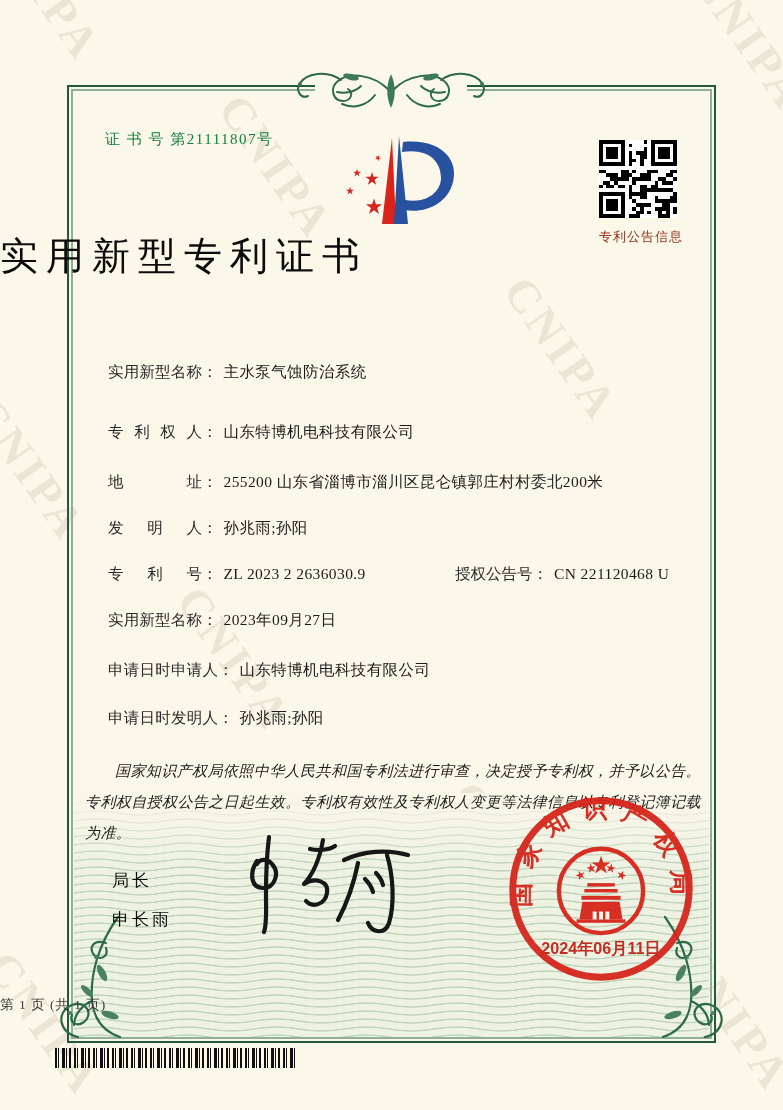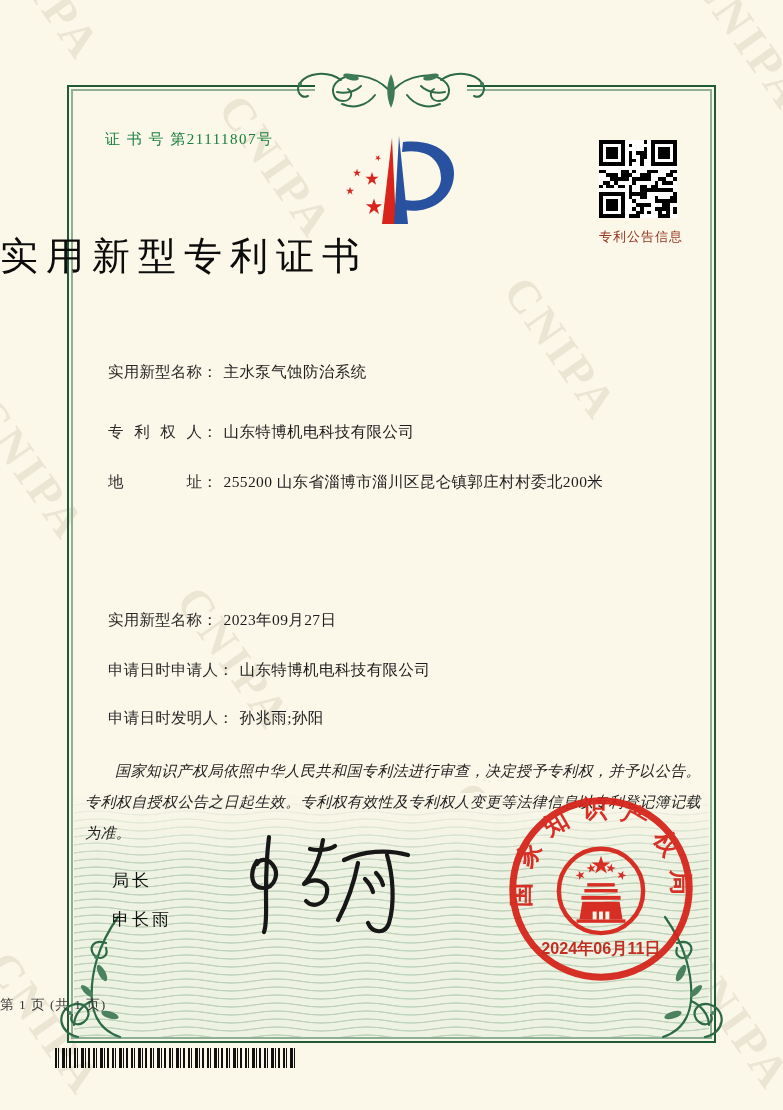--- a/index.html
+++ b/index.html
@@ -316,20 +316,29 @@
 
   <div class="frow" style="top:330px">
     <span class="flabel">实用新型名称</span><span class="fcolon">：</span><span class="fvalue">主水泵气蚀防治系统</span>
   </div>
   <div class="frow" style="top:390px">
     <span class="flabel">专利权人</span><span class="fcolon">：</span><span class="fvalue">山东特博机电科技有限公司</span>
   </div>
   <div class="frow" style="top:440px">
     <span class="flabel">地址</span><span class="fcolon">：</span><span class="fvalue">255200 山东省淄博市淄川区昆仑镇郭庄村村委北200米</span>
   </div>
+  <div class="frow" style="top:486px">
+    <span class="flabel">发明人</span><span class="fcolon">：</span><span class="fvalue">孙兆雨;孙阳</span>
+  </div>
+  <div class="frow" style="top:532px;width:600px">
+    <span class="flabel">专利号</span><span class="fcolon">：</span><span class="fvalue">ZL 2023 2 2636030.9</span>
+    <span class="rcol">
+      <span class="rlabel">授权公告号</span><span class="fcolon">：</span><span class="fvalue">CN 221120468 U</span>
+    </span>
+  </div>
   <div class="frow" style="top:578px;width:600px">
     <span class="flabel">实用新型名称</span><span class="fcolon">：</span><span class="fvalue">2023年09月27日</span>
   </div>
   <div class="frow" style="top:628px">
     <span class="flabel w7">申请日时申请人</span><span class="fcolon">：</span><span class="fvalue">山东特博机电科技有限公司</span>
   </div>
   <div class="frow" style="top:676px">
     <span class="flabel w7">申请日时发明人</span><span class="fcolon">：</span><span class="fvalue">孙兆雨;孙阳</span>
   </div>
 

